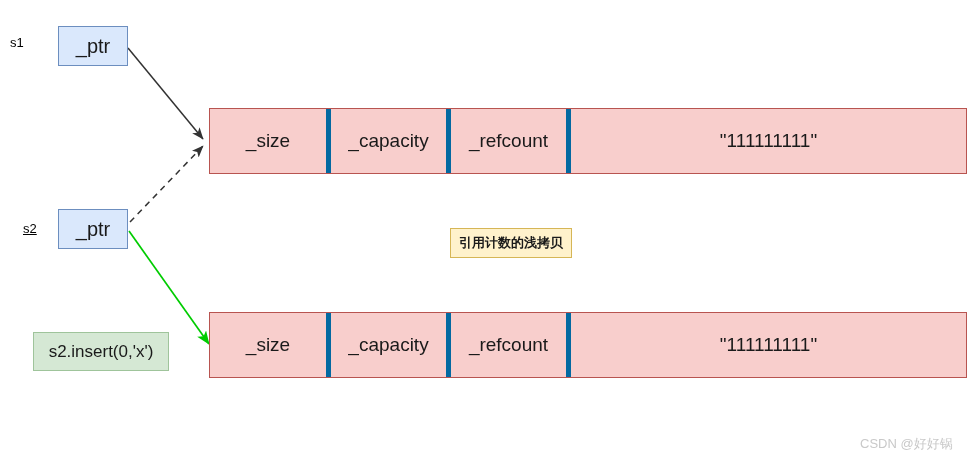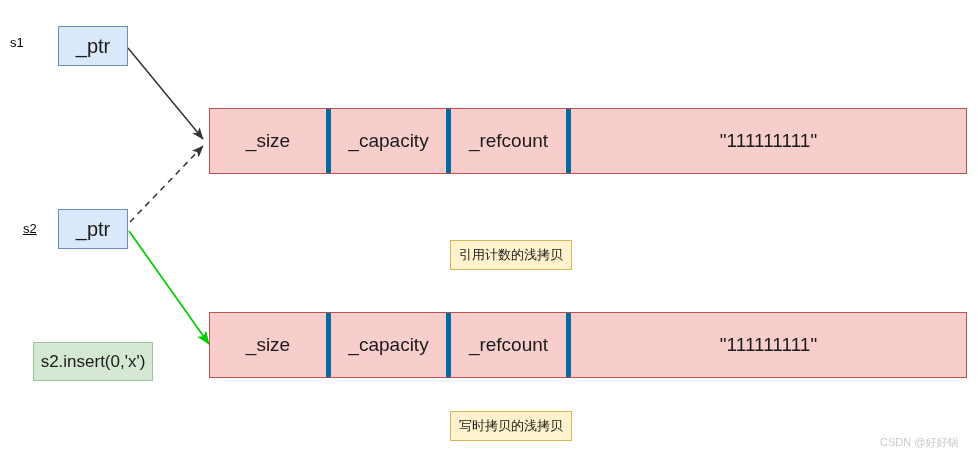--- a/index.html
+++ b/index.html
@@ -84,24 +84,23 @@
     color: #1a1a1a;
     padding: 5px 8px;
     box-sizing: border-box;
     white-space: nowrap;
     text-align: center;
     display: inline-block;
   }
 
   
   .watermark {
-    font-size: 11px;
+    font-size: 13px;
     color: #c9c9c9;
     white-space: nowrap;
-    margin-left: 20px;
   }
 
   
   #arrows {
     position: absolute;
     left: 0; top: 0;
     width: 977px;
     height: 458px;
     pointer-events: none;
   }
@@ -133,42 +132,39 @@
   <div class="abs ptr-box" style="left:58px; top:26px; width:70px; height:40px;">
     <span>_ptr</span>
   </div>
 
   <div class="abs var-label" style="left:23px; top:222px;text-decoration:underline;">s2</div>
 
   <div class="abs ptr-box" style="left:58px; top:209px; width:70px; height:40px;">
     <span>_ptr</span>
   </div>
 
-  <div class="abs code-box" style="left:33px; top:342px; width:120px; height:39px;">
+  <div class="abs code-box" style="left:33px; top:332px; width:136px; height:39px;">
     <span>s2.insert(0,'x')</span>
   </div>
 
   <div class="abs mem-bar" style="left:209px; top:108px; width:758px; height:66px;">
     <div class="mem-cell" style="width:121px;">_size</div>
     <div class="mem-cell" style="width:120px;">_capacity</div>
     <div class="mem-cell" style="width:120px;">_refcount</div>
     <div class="mem-cell" style="flex:1;">"111111111"</div>
   </div>
 
 
-  <div class="abs" style="left:450px; top:240px;">
+  <div class="abs" style="left:450px; top:228px;font-weight:bold;">
     <span class="note-badge">引用计数的浅拷贝</span>
   </div>
 
   <div class="abs mem-bar" style="left:209px; top:312px; width:758px; height:66px;">
     <div class="mem-cell" style="width:121px;">_size</div>
     <div class="mem-cell" style="width:120px;">_capacity</div>
     <div class="mem-cell" style="width:120px;">_refcount</div>
     <div class="mem-cell" style="flex:1;">"111111111"</div>
   </div>
 
-  <div class="abs" style="left:450px; top:411px;">
-    <span class="note-badge">写时拷贝的浅拷贝</span>
-  </div>
 
   <div class="abs watermark" style="left:860px; top:435px;">CSDN @好好锅</div>
 
 </div>
 
 </body></html>

